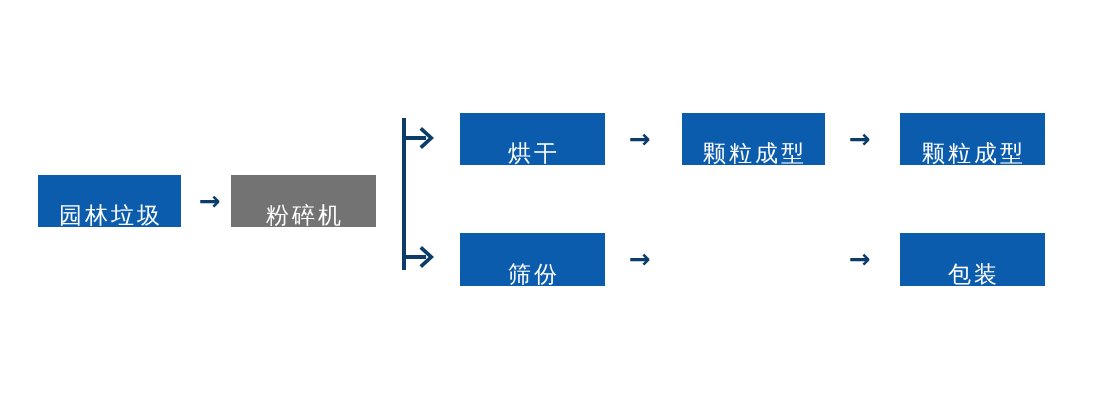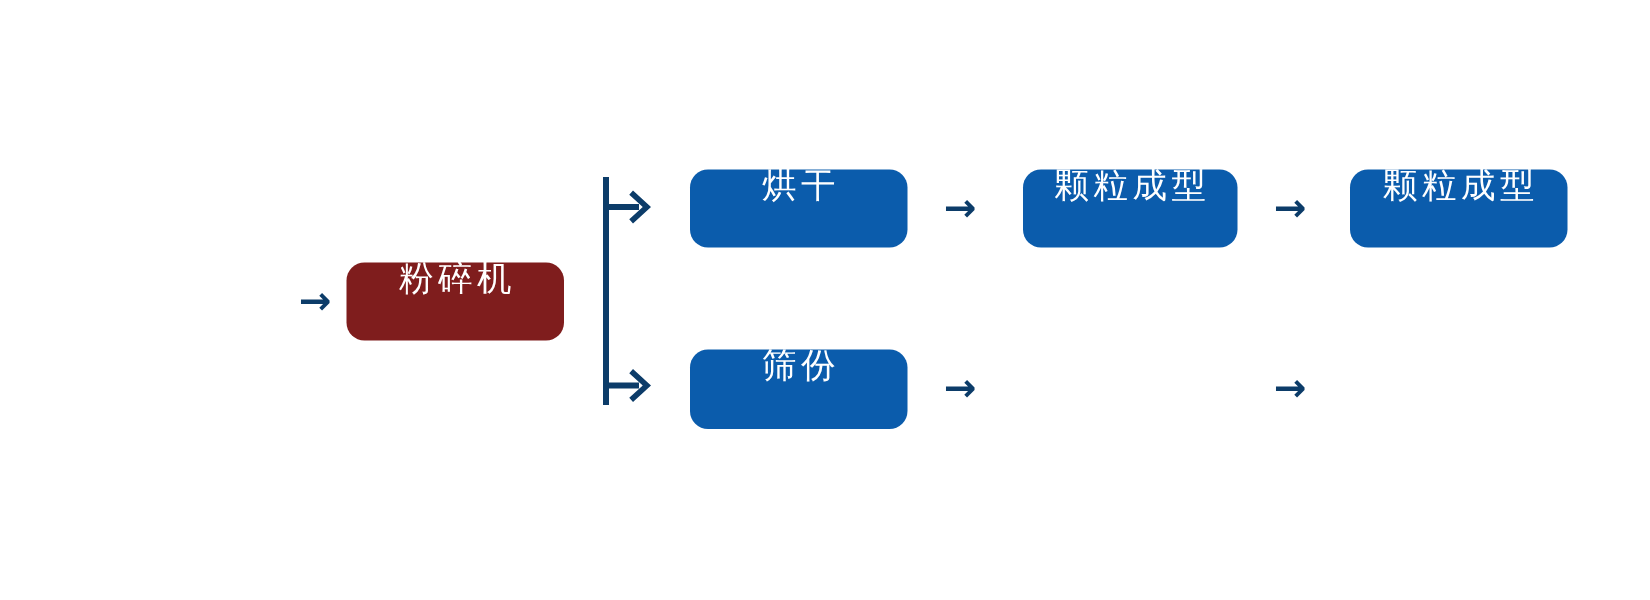--- a/index.html
+++ b/index.html
@@ -13,34 +13,33 @@
   #flow-canvas {
     position: relative;
     width: 1100px;
     height: 400px;
     background: #ffffff;
     overflow: hidden;
   }
   .node-box {
     position: absolute;
     display: flex;
-    align-items: flex-start;
+    align-items: flex-end;
     justify-content: center;
     box-sizing: border-box;
     color: #ffffff;
     font-size: 23px;
     letter-spacing: 3px;
     text-indent: 3px;
     font-weight: 400;
     line-height: 1;
     white-space: nowrap;
-    border-radius: 12px;
   }
   .node-box.blue { background: #0B5CAC; }
-  .node-box.red  { background: #7f1d1d; }
+  .node-box.red  { background: #737373; }
 
   .arrow-glyph {
     position: absolute;
     color: #0C3C69;
     font-size: 26px;
     line-height: 1;
     font-weight: 700;
     display: flex;
     align-items: center;
     justify-content: center;
@@ -49,20 +48,23 @@
   .branch-connector {
     position: absolute;
   }
   .branch-connector svg { display: block; }
 </style>
 </head>
 <body>
 
 <div id="flow-canvas">
 
+  <div class="node-box blue" style="left:38px; top:175px; width:143px; height:52px;">
+    <span>园林垃圾</span>
+  </div>
 
   <div class="arrow-glyph" style="left:196px; top:188px; width:28px; height:26px;">
     <span>→</span>
   </div>
 
   <div class="node-box red" style="left:231px; top:175px; width:145px; height:52px;">
     <span>粉碎机</span>
   </div>
 
   <div class="branch-connector" style="left:398px; top:110px;">
@@ -106,14 +108,17 @@
 
   <div class="arrow-glyph" style="left:626px; top:246px; width:28px; height:26px;">
     <span>→</span>
   </div>
 
 
   <div class="arrow-glyph" style="left:846px; top:246px; width:28px; height:26px;">
     <span>→</span>
   </div>
 
+  <div class="node-box blue" style="left:900px; top:233px; width:145px; height:53px;">
+    <span>包装</span>
+  </div>
 
 </div>
 
 </body></html>

